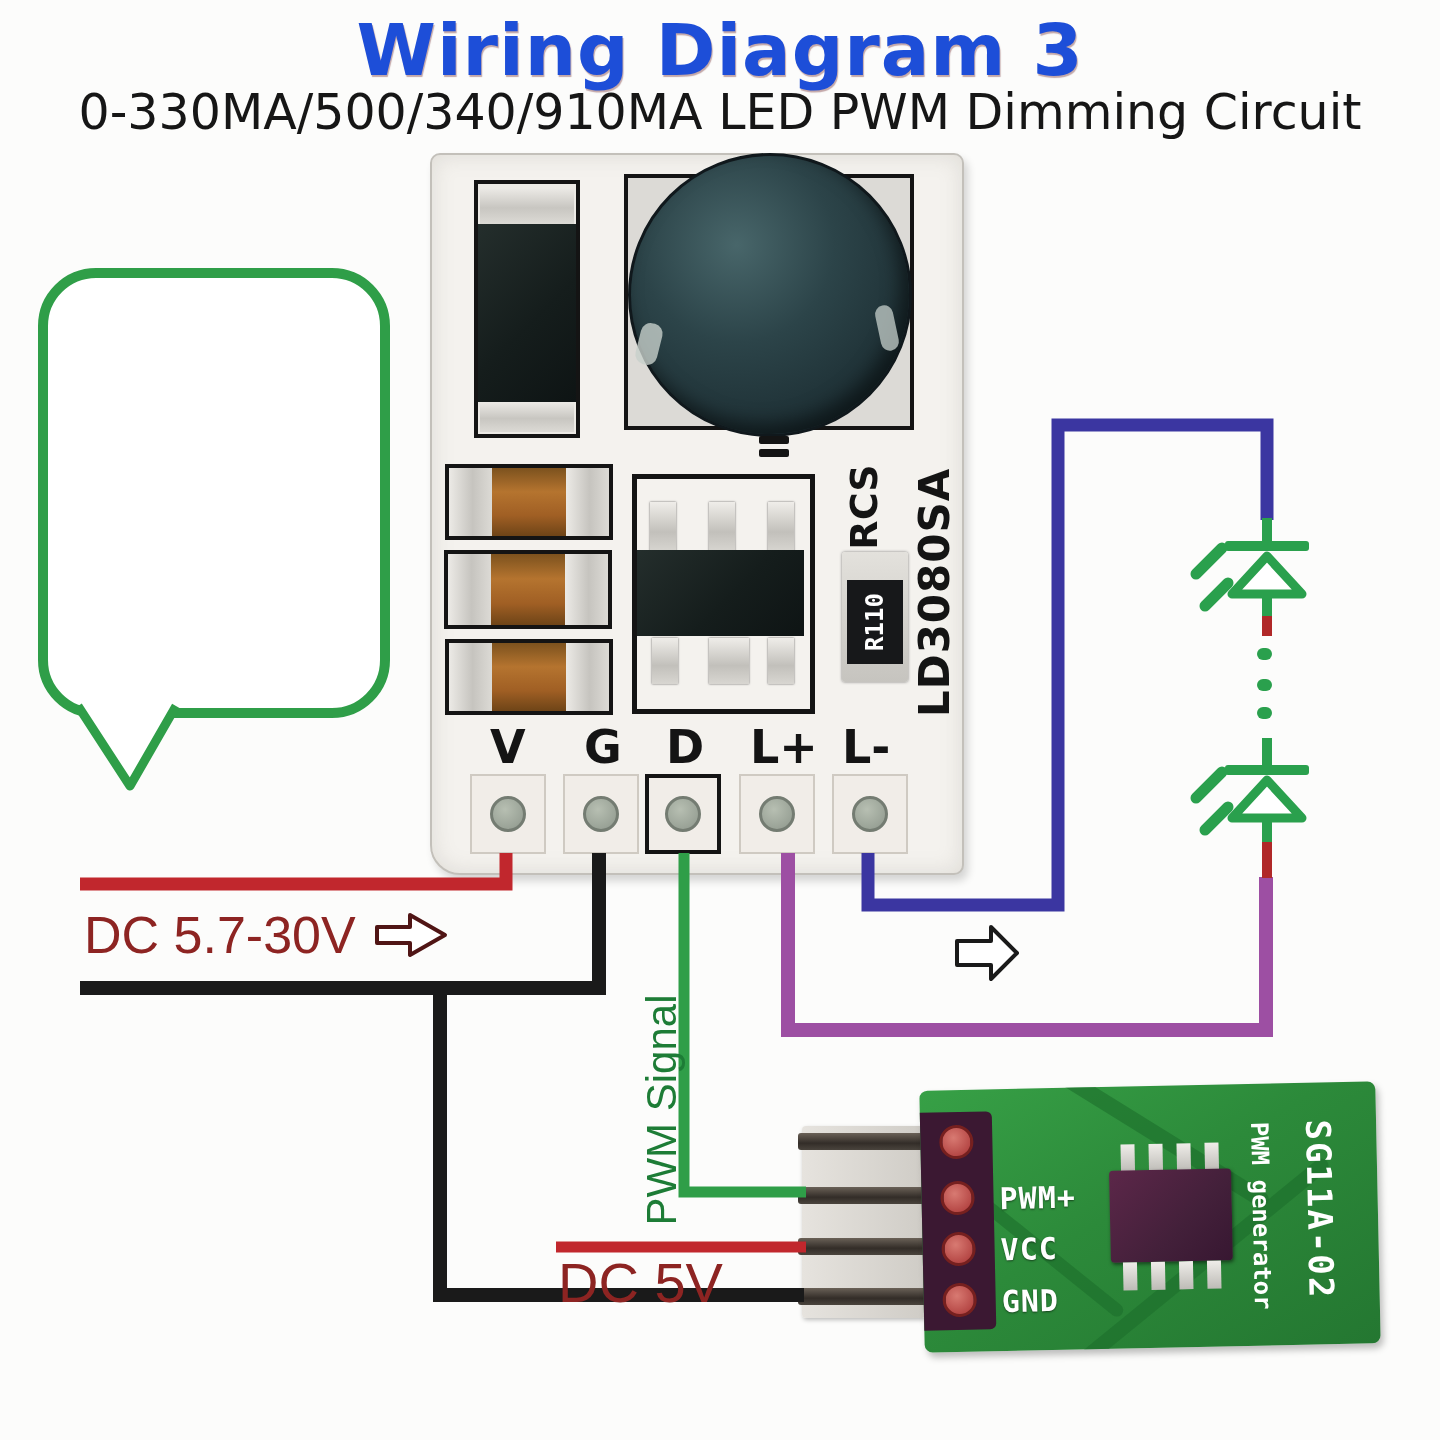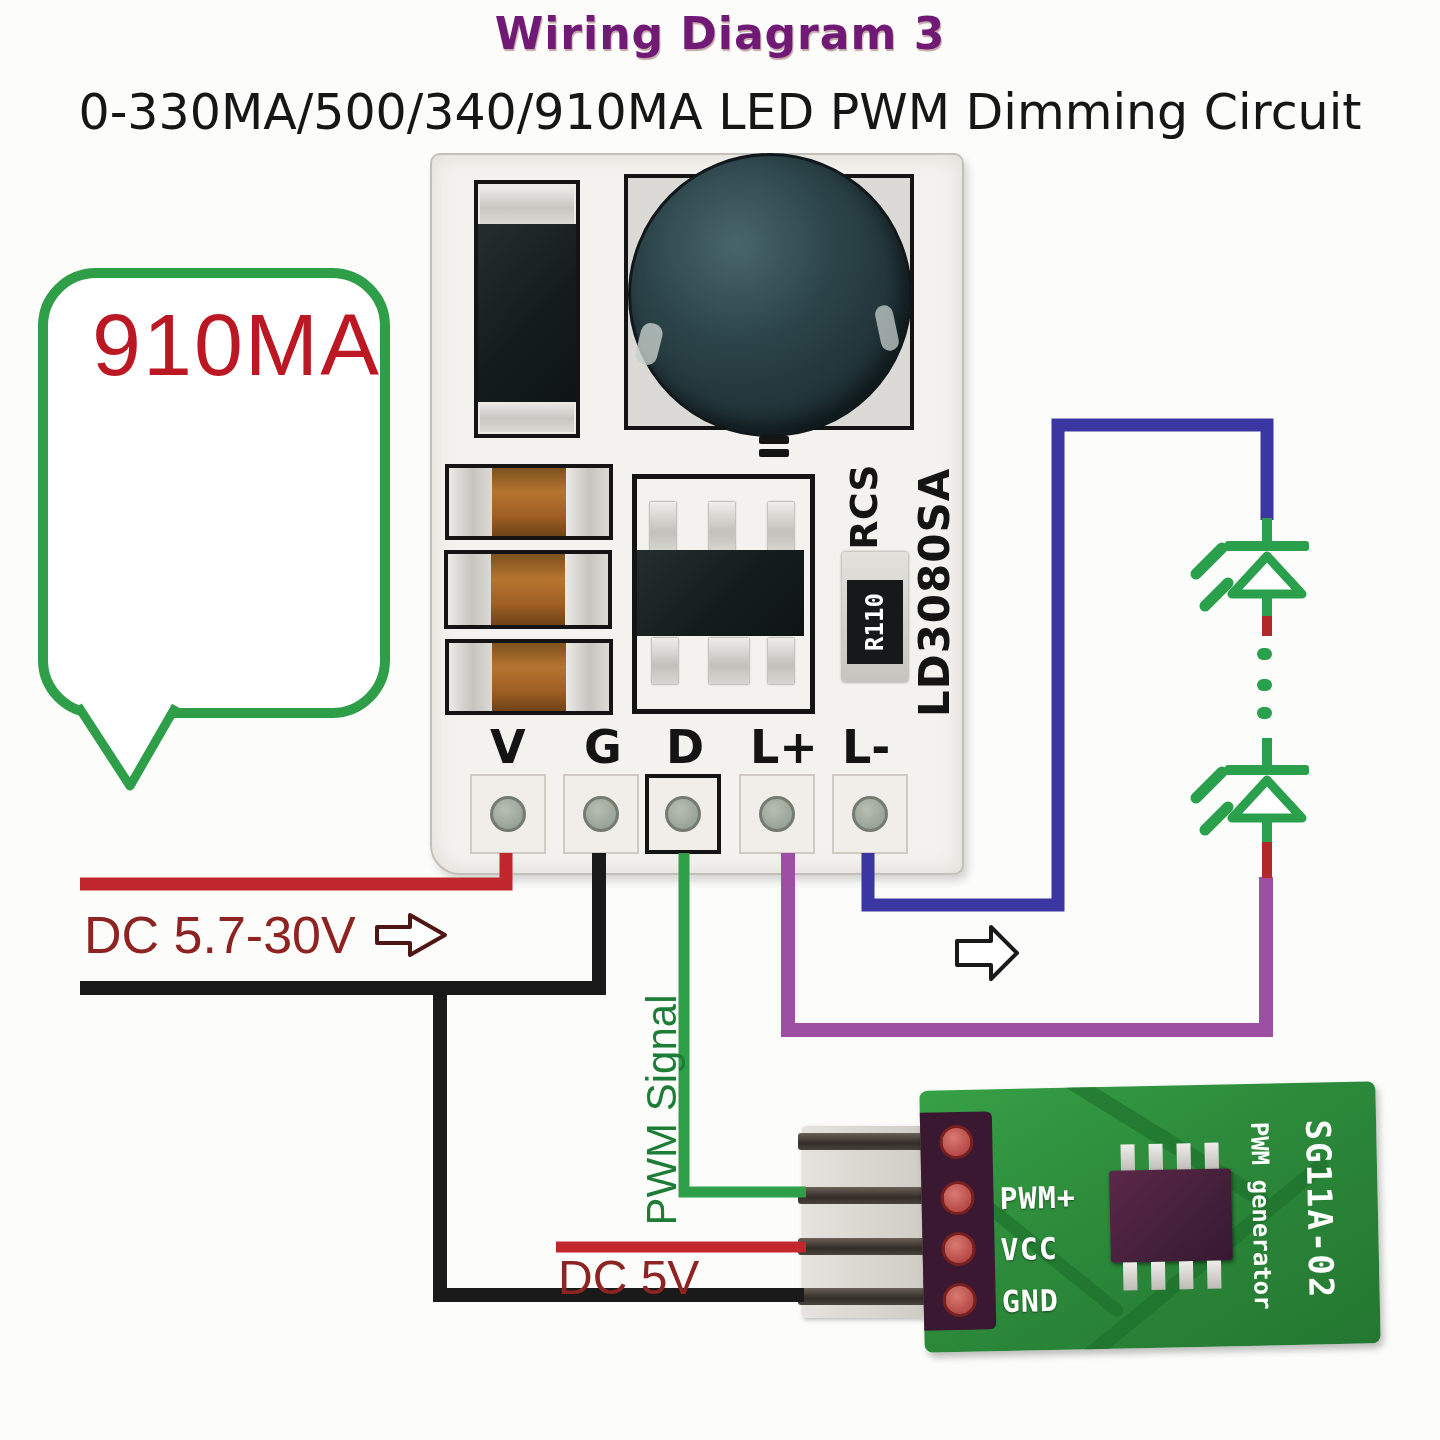--- a/index.html
+++ b/index.html
@@ -2,22 +2,22 @@
 <html><head>
 <meta charset="utf-8">
 <style>
   html,body{margin:0;padding:0;background:#ffffff;}
   .canvas{position:relative;width:1440px;height:1440px;background:#fcfcfb;overflow:hidden;
           font-family:"DejaVu Sans",sans-serif;}
   .abs{position:absolute;}
   .nowrap{white-space:nowrap;}
 
   
-  .title{left:0;right:0;top:8px;text-align:center;font-size:44px;font-weight:bold;
-         color:#701a75;text-shadow:1px 2px 1px rgba(90,10,14,.35);letter-spacing:1px;}
+  .title{left:0;right:0;top:8px;text-align:center;font-size:72px;font-weight:bold;
+         color:#1d4ed8;text-shadow:1px 2px 1px rgba(90,10,14,.35);letter-spacing:1px;}
   .subtitle{left:0;right:0;top:84px;text-align:center;font-size:49px;font-weight:500;
             color:#161616;letter-spacing:0px;}
 
   
   .bubble{left:38px;top:268px;width:352px;height:450px;border:10px solid #2f9e48;
           border-radius:58px;background:#fff;box-sizing:border-box;}
   .bubble-line{position:relative;margin-left:44px;line-height:106px;font-size:88px;
                font-family:"Liberation Sans",sans-serif;color:#bc1823;letter-spacing:2px;}
   .bubble .inner{padding-top:14px;}
 
@@ -66,21 +66,20 @@
 </head>
 <body>
 
 <div class="canvas">
 
   <div class="abs title nowrap">Wiring Diagram 3</div>
   <div class="abs subtitle nowrap">0-330MA/500/340/910MA LED PWM Dimming Circuit</div>
 
   <div class="abs bubble">
     <div class="inner">
-      <div class="bubble-line">910MA</div>
     </div>
   </div>
 
   <div class="abs board">
 
     <div class="abs outline" style="left:42px;top:25px;width:106px;height:258px;">
       <div class="abs silver" style="left:2px;top:4px;width:94px;height:36px;"></div>
       <div class="abs blackbody" style="left:0px;top:40px;width:98px;height:178px;"></div>
       <div class="abs silver" style="left:2px;top:218px;width:94px;height:30px;"></div>
     </div>
@@ -226,15 +225,15 @@
       <path d="M1222,772 L1196,798" fill="none" stroke-width="11" stroke-linecap="round" stroke="#2aa04d"></path>
       <path d="M1228,807 L1205,830" fill="none" stroke-width="11" stroke-linecap="round" stroke="#2aa04d"></path>
     </g>
 
     <polygon points="377,927 410,927 410,915 445,935 410,955 410,943 377,943" fill="#ffffff" stroke-width="4" stroke-linejoin="round" stroke="#501515"></polygon>
     <polygon points="957,941 991,941 991,927 1017,953 991,979 991,965 957,965" fill="#ffffff" stroke="#1a1a1a" stroke-width="4" stroke-linejoin="round"></polygon>
   </svg>
 
   <div class="abs mlabel nowrap" style="left:84px;top:905px;">DC 5.7-30V</div>
   <div class="abs pwmlabel vtext nowrap" style="left:533px;top:1090px;width:250px;height:40px;">PWM Signal</div>
-  <div class="abs mlabel nowrap" style="left:558px;top:1250px;font-size:48px;">DC 5V</div>
+  <div class="abs mlabel nowrap" style="left:558px;top:1250px;font-size:56px;">DC 5V</div>
 
 </div>
 
 </body></html>

